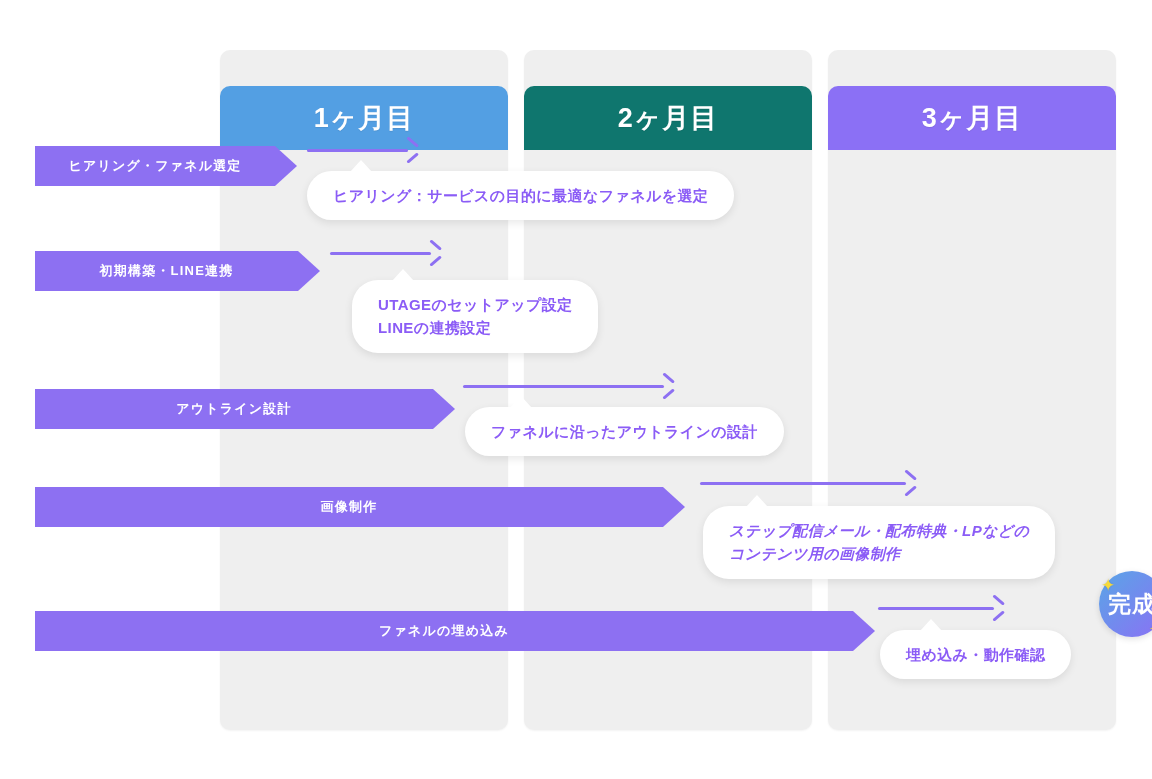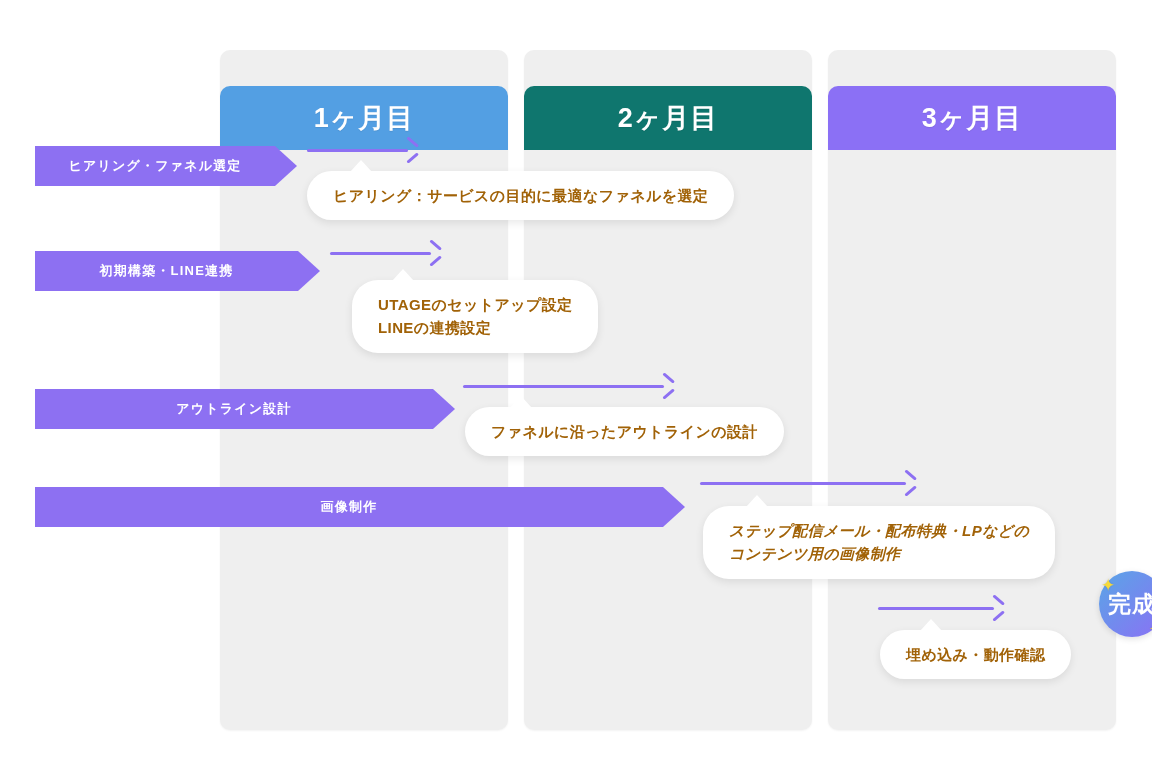--- a/index.html
+++ b/index.html
@@ -105,21 +105,21 @@
   .arrow .head::before { top: 2px;  transform: rotate(40deg);  transform-origin: right center; }
   .arrow .head::after  { top: 9px;  transform: rotate(-40deg); transform-origin: right center; }
 
   
   .callout {
     position: absolute;
     background: #ffffff;
     border-radius: 26px;
     box-shadow: 0 3px 8px rgba(0,0,0,0.09);
     padding: 13px 26px;
-    color: #a16207;
+    color: #8b5cf6;
     font-size: 15px;
     font-weight: bold;
     line-height: 1.55;
     letter-spacing: 0.4px;
     white-space: nowrap;
   }
   .callout .tip {
     position: absolute;
     top: -11px;
     width: 0; height: 0;
@@ -206,20 +206,21 @@
   <div class="arrow" style="left:700px; top:473px; width:215px;">
     <span class="shaft"></span>
       <span class="head"></span>
   </div>
   <div class="callout" style="left:703px; top:506px;font-style:italic;">
     <span class="tip" style="left:43px;"></span>
     <span class="line">ステップ配信メール・配布特典・LPなどの</span>
     <span class="line">コンテンツ用の画像制作</span>
   </div>
 
+  <div class="taskbar" style="left:35px; top:611px; width:840px;">ファネルの埋め込み</div>
   <div class="arrow" style="left:878px; top:598px; width:125px;">
     <span class="shaft"></span>
       <span class="head"></span>
   </div>
   <div class="callout" style="left:880px; top:630px;">
     <span class="tip" style="left:40px;"></span>
     <span class="line">埋め込み・動作確認</span>
   </div>
 
   <div class="badge" style="left:1064px; top:571px;">

